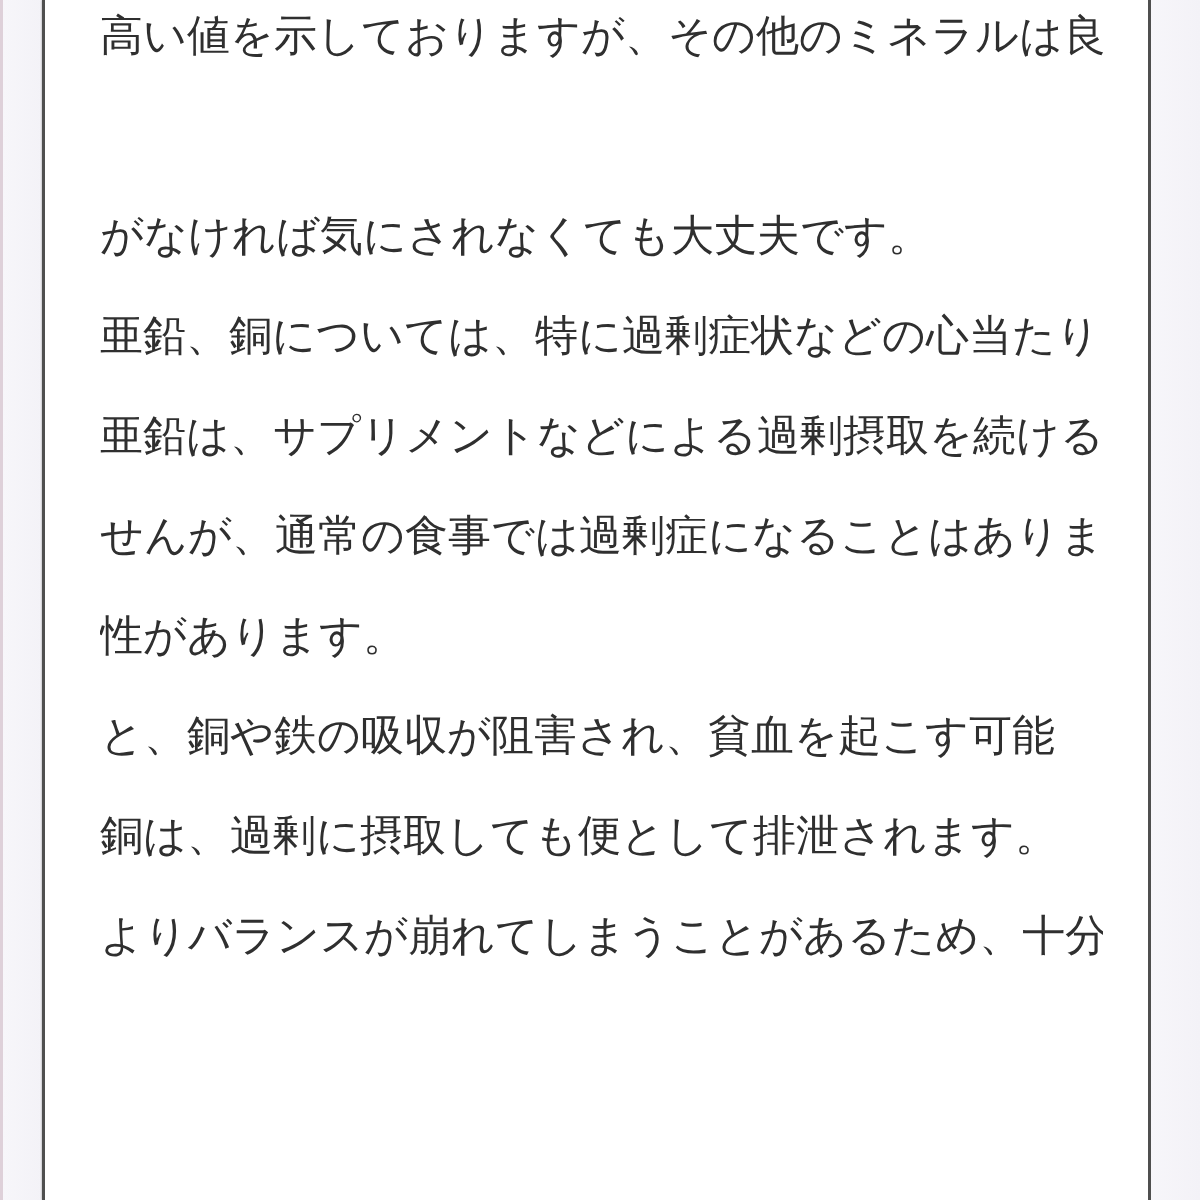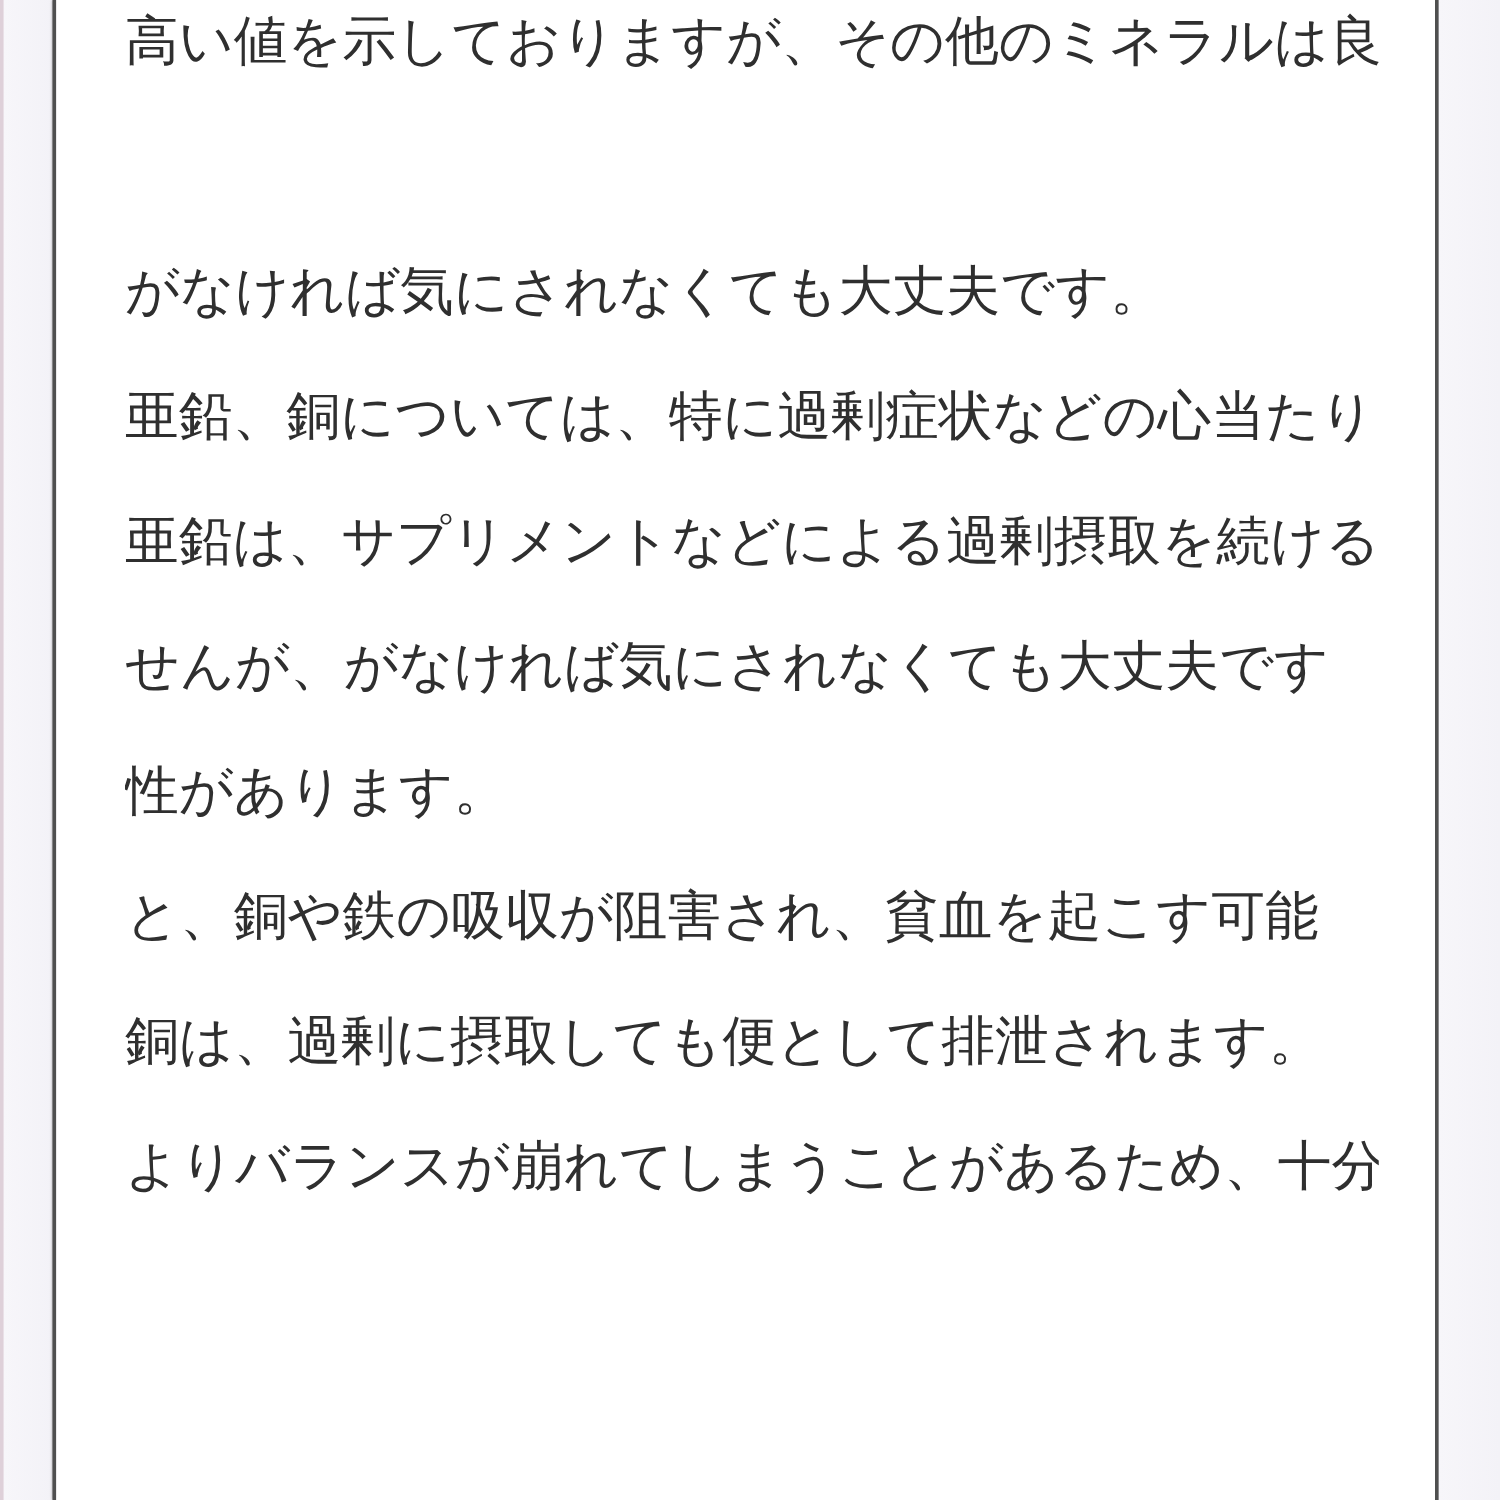--- a/index.html
+++ b/index.html
@@ -8,21 +8,21 @@
     background: #f5f4f8;
   }
   .screen {
     position: relative;
     width: 1200px;
     height: 1200px;
     display: flex;
     flex-direction: row;
     overflow: hidden;
     background: #f5f4f8;
-    font-family: Liberation Mono, monospace;
+    font-family: Liberation Serif, serif;
   }
   .edge-strip {
     width: 3px;
     height: 100%;
     background: #ded0d9;
     flex: 0 0 auto;
   }
   .gutter {
     height: 100%;
     background: linear-gradient(to right, #f7f6fa, #f3f2f7);
@@ -68,21 +68,21 @@
   <div class="gutter gutter-left"></div>
   <div class="page-border"></div>
 
   <div class="page">
     <div class="textblock">
       <div class="line">高い値を示しておりますが、その他のミネラルは良</div>
       <div class="line"></div>
       <div class="line">がなければ気にされなくても大丈夫です。</div>
       <div class="line">亜鉛、銅については、特に過剰症状などの心当たり</div>
       <div class="line">亜鉛は、サプリメントなどによる過剰摂取を続ける</div>
-      <div class="line">せんが、がなければ気にされなくても大丈夫です</div>
+      <div class="line">せんが、通常の食事では過剰症になることはありま</div>
       <div class="line">性があります。</div>
       <div class="line">と、銅や鉄の吸収が阻害され、貧血を起こす可能</div>
       <div class="line">銅は、過剰に摂取しても便として排泄されます。</div>
       <div class="line">よりバランスが崩れてしまうことがあるため、十分に</div>
     </div>
   </div>
 
   <div class="page-border"></div>
   <div class="gutter gutter-right"></div>
 </div>

